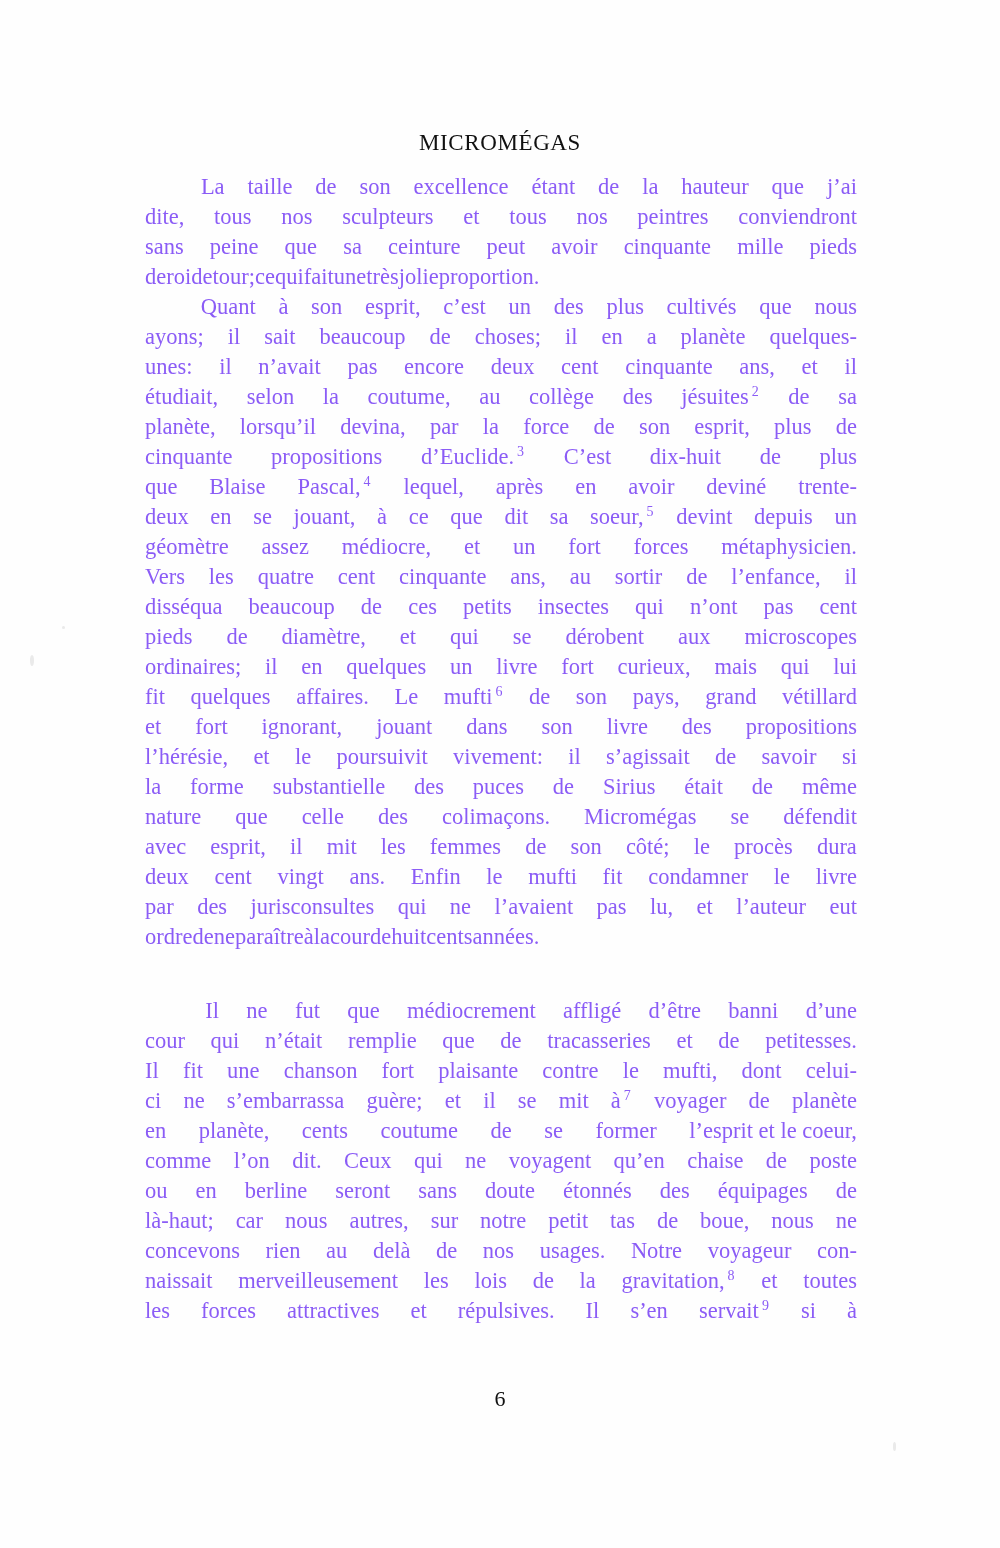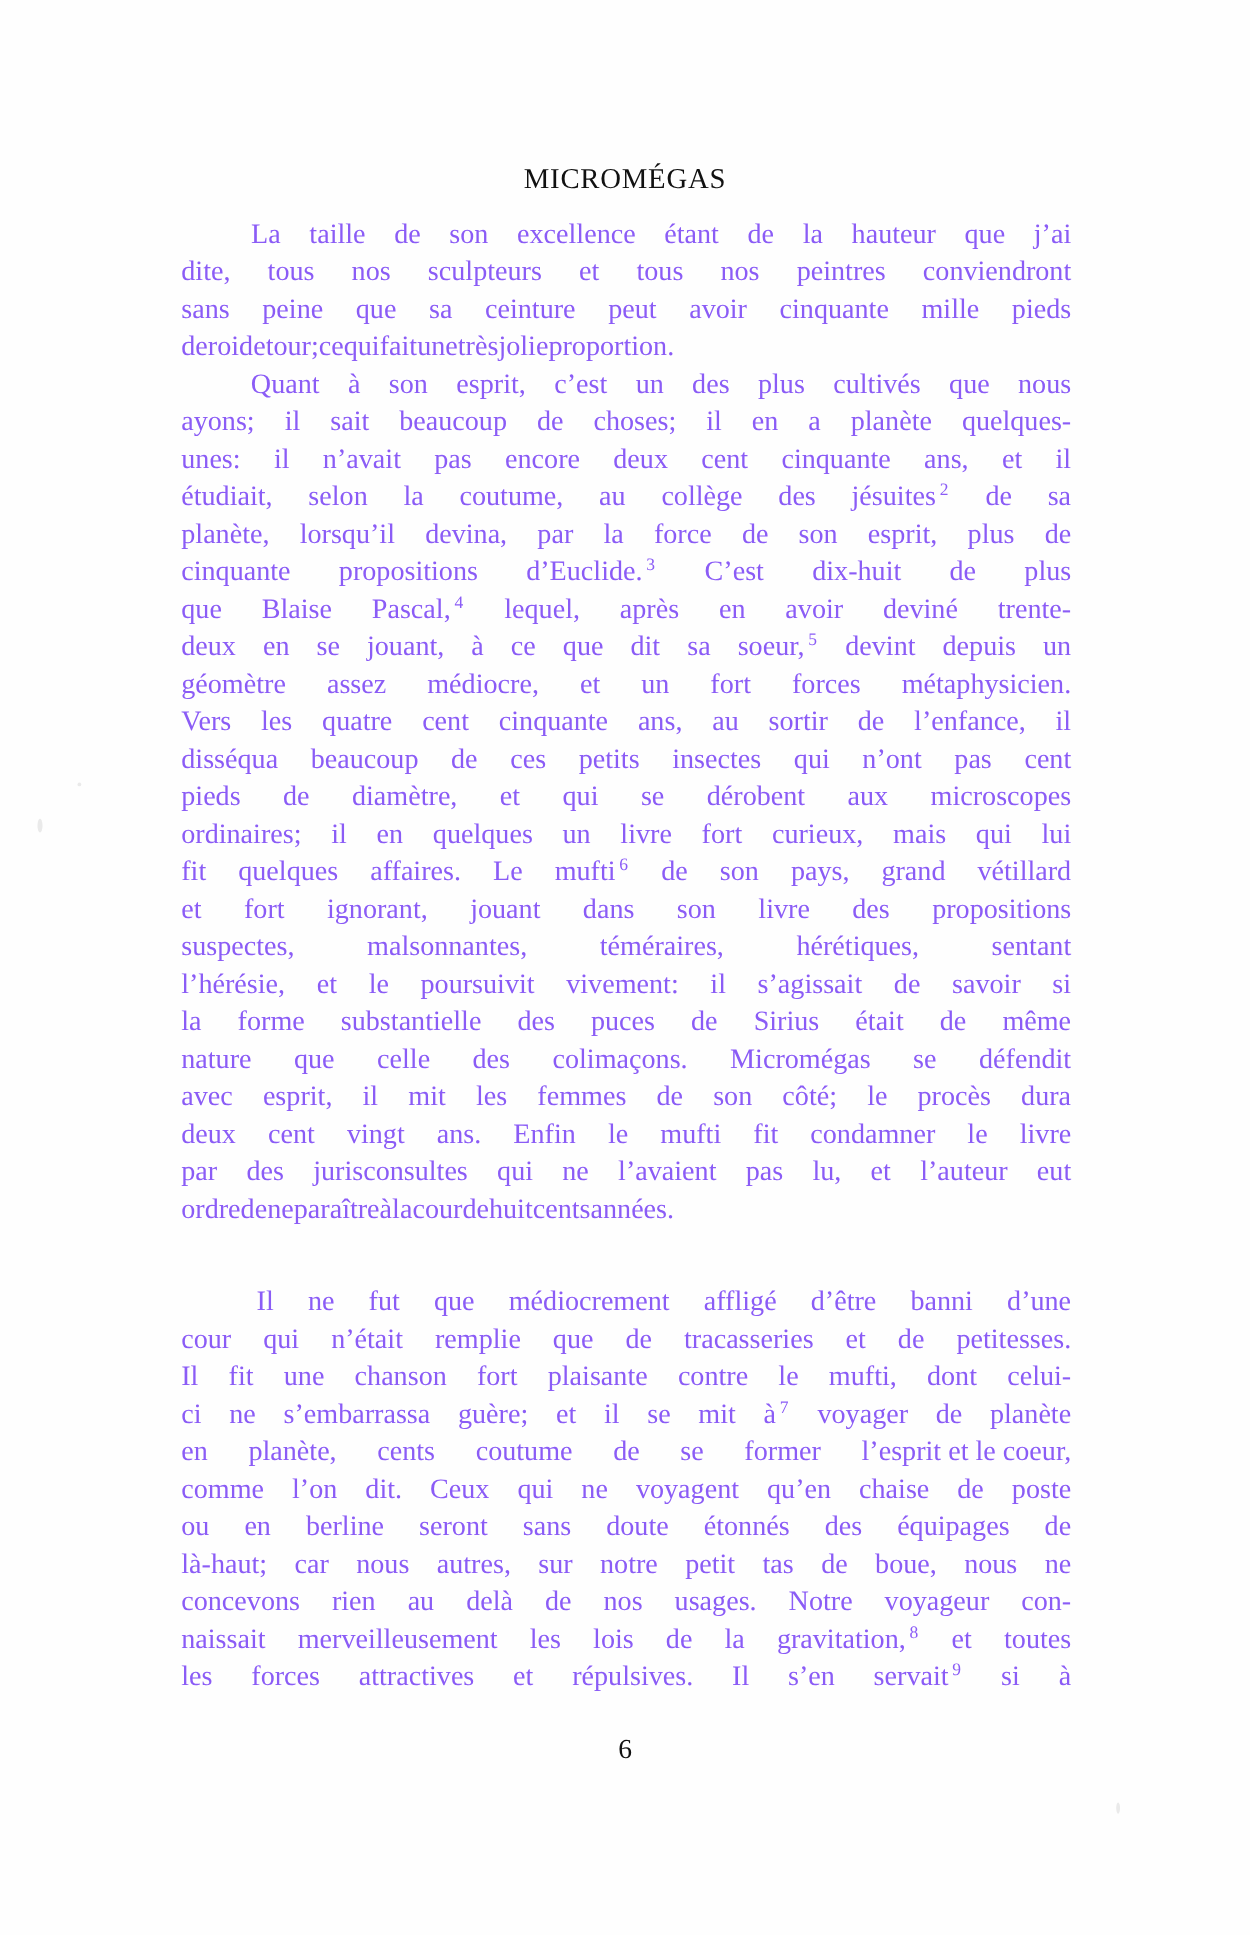--- a/index.html
+++ b/index.html
@@ -122,21 +122,20 @@
         <div class="line"><span class="w">cinquante</span><span class="w">propositions</span><span class="w">d’Euclide.<span class="fn">3</span></span><span class="w">C’est</span><span class="w">dix-huit</span><span class="w">de</span><span class="w">plus</span></div>
         <div class="line"><span class="w">que</span><span class="w">Blaise</span><span class="w">Pascal,<span class="fn">4</span></span><span class="w">lequel,</span><span class="w">après</span><span class="w">en</span><span class="w">avoir</span><span class="w">deviné</span><span class="w">trente-</span></div>
         <div class="line"><span class="w">deux</span><span class="w">en</span><span class="w">se</span><span class="w">jouant,</span><span class="w">à</span><span class="w">ce</span><span class="w">que</span><span class="w">dit</span><span class="w">sa</span><span class="w">soeur,<span class="fn">5</span></span><span class="w">devint</span><span class="w">depuis</span><span class="w">un</span></div>
         <div class="line"><span class="w">géomètre</span><span class="w">assez</span><span class="w">médiocre,</span><span class="w">et</span><span class="w">un</span><span class="w">fort</span><span class="w">forces</span><span class="w">métaphysicien.</span></div>
         <div class="line"><span class="w">Vers</span><span class="w">les</span><span class="w">quatre</span><span class="w">cent</span><span class="w">cinquante</span><span class="w">ans,</span><span class="w">au</span><span class="w">sortir</span><span class="w">de</span><span class="w">l’enfance,</span><span class="w">il</span></div>
         <div class="line"><span class="w">disséqua</span><span class="w">beaucoup</span><span class="w">de</span><span class="w">ces</span><span class="w">petits</span><span class="w">insectes</span><span class="w">qui</span><span class="w">n’ont</span><span class="w">pas</span><span class="w">cent</span></div>
         <div class="line"><span class="w">pieds</span><span class="w">de</span><span class="w">diamètre,</span><span class="w">et</span><span class="w">qui</span><span class="w">se</span><span class="w">dérobent</span><span class="w">aux</span><span class="w">microscopes</span></div>
         <div class="line"><span class="w">ordinaires;</span><span class="w">il</span><span class="w">en</span><span class="w">quelques</span><span class="w">un</span><span class="w">livre</span><span class="w">fort</span><span class="w">curieux,</span><span class="w">mais</span><span class="w">qui</span><span class="w">lui</span></div>
         <div class="line"><span class="w">fit</span><span class="w">quelques</span><span class="w">affaires.</span><span class="w">Le</span><span class="w">mufti<span class="fn">6</span></span><span class="w">de</span><span class="w">son</span><span class="w">pays,</span><span class="w">grand</span><span class="w">vétillard</span></div>
         <div class="line"><span class="w">et</span><span class="w">fort</span><span class="w">ignorant,</span><span class="w">jouant</span><span class="w">dans</span><span class="w">son</span><span class="w">livre</span><span class="w">des</span><span class="w">propositions</span></div>
-        <div class="line"><span class="w">suspectes,</span><span class="w">malsonnantes,</span><span class="w">téméraires,</span><span class="w">hérétiques,</span><span class="w">sentant</span></div>
         <div class="line"><span class="w">l’hérésie,</span><span class="w">et</span><span class="w">le</span><span class="w">poursuivit</span><span class="w">vivement:</span><span class="w">il</span><span class="w">s’agissait</span><span class="w">de</span><span class="w">savoir</span><span class="w">si</span></div>
         <div class="line"><span class="w">la</span><span class="w">forme</span><span class="w">substantielle</span><span class="w">des</span><span class="w">puces</span><span class="w">de</span><span class="w">Sirius</span><span class="w">était</span><span class="w">de</span><span class="w">même</span></div>
         <div class="line"><span class="w">nature</span><span class="w">que</span><span class="w">celle</span><span class="w">des</span><span class="w">colimaçons.</span><span class="w">Micromégas</span><span class="w">se</span><span class="w">défendit</span></div>
         <div class="line"><span class="w">avec</span><span class="w">esprit,</span><span class="w">il</span><span class="w">mit</span><span class="w">les</span><span class="w">femmes</span><span class="w">de</span><span class="w">son</span><span class="w">côté;</span><span class="w">le</span><span class="w">procès</span><span class="w">dura</span></div>
         <div class="line"><span class="w">deux</span><span class="w">cent</span><span class="w">vingt</span><span class="w">ans.</span><span class="w">Enfin</span><span class="w">le</span><span class="w">mufti</span><span class="w">fit</span><span class="w">condamner</span><span class="w">le</span><span class="w">livre</span></div>
         <div class="line"><span class="w">par</span><span class="w">des</span><span class="w">jurisconsultes</span><span class="w">qui</span><span class="w">ne</span><span class="w">l’avaient</span><span class="w">pas</span><span class="w">lu,</span><span class="w">et</span><span class="w">l’auteur</span><span class="w">eut</span></div>
         <div class="line flush"><span class="w">ordre</span> <span class="w">de</span> <span class="w">ne</span> <span class="w">paraître</span> <span class="w">à</span> <span class="w">la</span> <span class="w">cour</span> <span class="w">de</span> <span class="w">huit</span> <span class="w">cents</span> <span class="w">années.</span></div>
       </div>
       <div class="para-gap"></div>
       <div>

